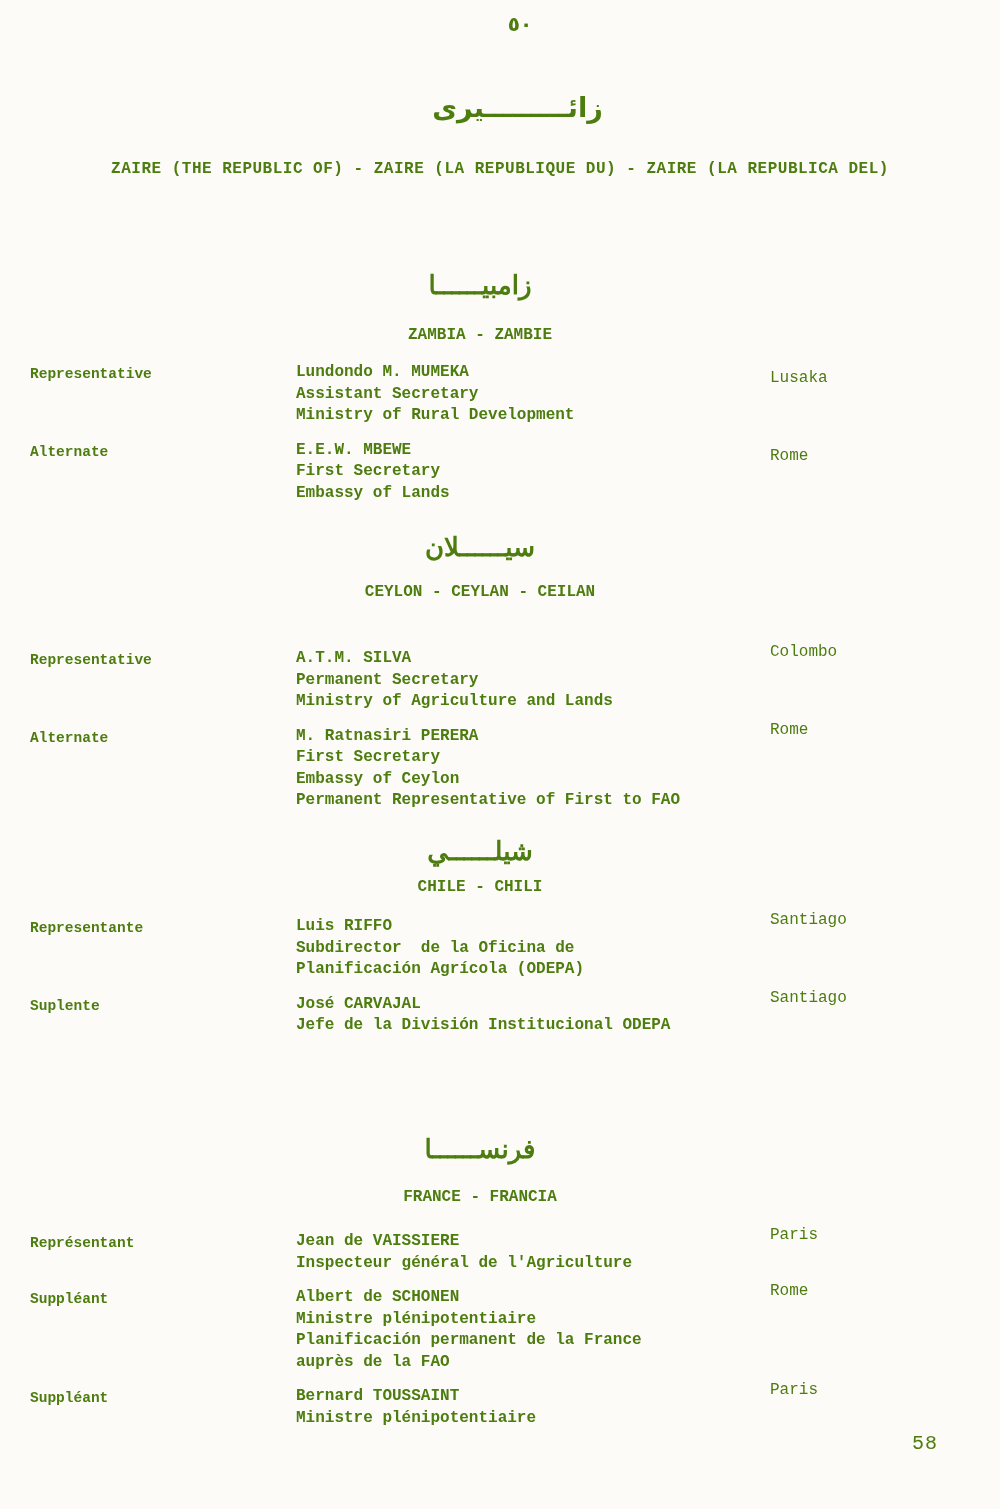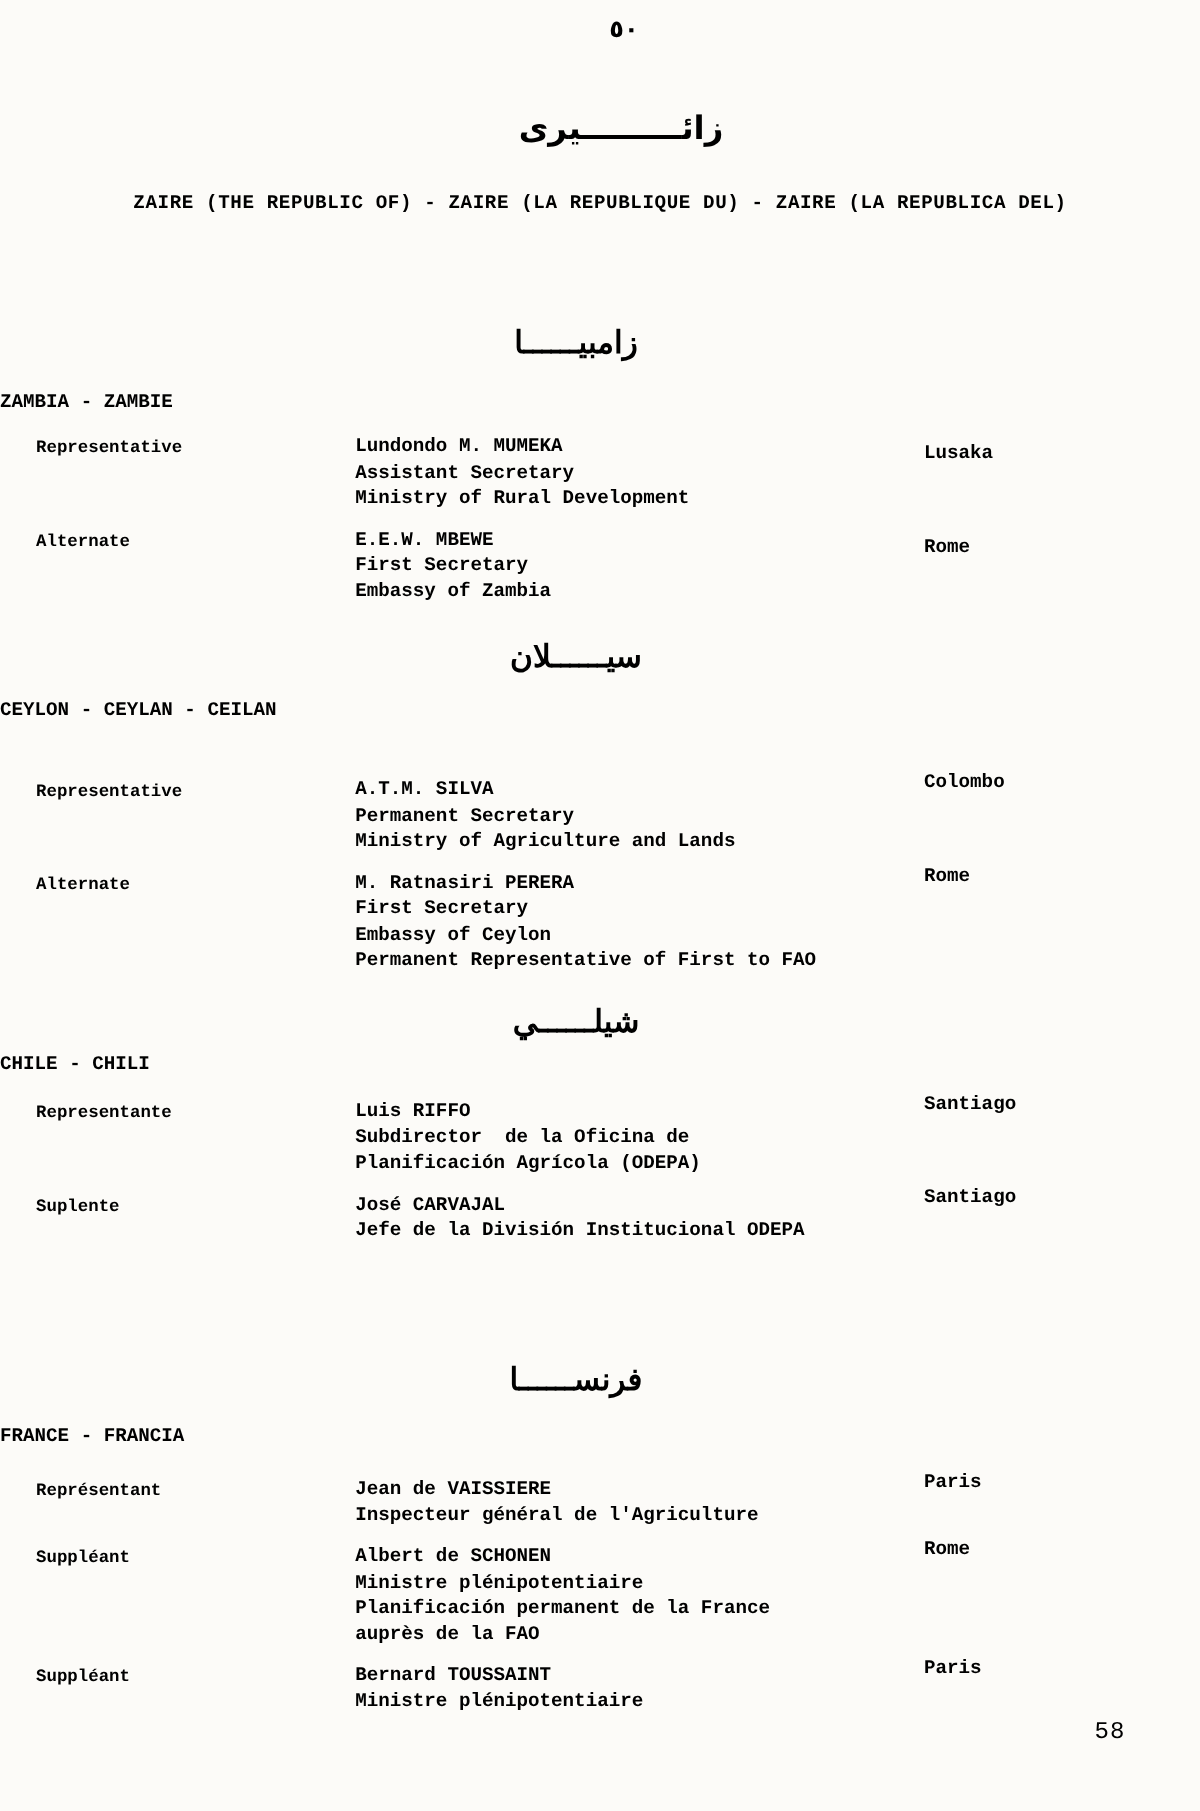--- a/index.html
+++ b/index.html
@@ -3,21 +3,21 @@
 <meta charset="utf-8">
 <style>
   html,body { margin:0; padding:0; background:#efeeea; }
   .page {
     position:relative;
     width:1000px; height:1509px;
     margin:0 auto;
     background:#fcfbf8;
     overflow:hidden;
     font-family:"Liberation Mono","DejaVu Sans Mono",monospace;
-    color:#000000;
+    color:#4d7c0f;
   }
   
   .top-number {
     position:absolute; top:12px; left:0; width:1040px;
     text-align:center;
     font-family:"DejaVu Sans",sans-serif;
     font-weight:bold; font-size:20px; letter-spacing:5px;
     direction:rtl;
   }
   
@@ -36,21 +36,21 @@
   
   .section { position:absolute; left:0; top:0; width:1000px; }
   .section-arabic {
     position:absolute; left:0; width:960px; text-align:center;
     font-family:Liberation Sans, sans-serif;
     font-size:26px; font-weight:bold; direction:rtl;
     line-height:1.2;
     top:var(--ar-top);
   }
   .section-latin {
-    position:absolute; left:0; width:960px; text-align:left;
+    position:absolute; left:0; width:960px; text-align:center;
     font-size:16px; font-weight:bold; white-space:pre;
     top:var(--la-top);
   }
   .entries { position:absolute; left:0; width:1000px; top:var(--en-top); }
   .entry {
     display:grid;
     grid-template-columns:235px 443px auto;
     align-items:start;
     padding-left:30px;
     margin-bottom:13px;
@@ -58,21 +58,21 @@
   }
   .role {
     font-size:14.5px; font-weight:bold; line-height:21.5px;
     position:relative; top:2px; white-space:pre;
   }
   .details { }
   .detail-line {
     font-size:16px; font-weight:bold; line-height:21.5px; white-space:pre;
   }
   .city {
-    font-size:16px; font-weight:bold; line-height:21.5px;
+    font-size:16px; font-weight:normal; line-height:21.5px;
     position:relative; top:var(--city-dy,-6px); white-space:pre;
   }
   .sec-zambia { --ar-top:270px; --la-top:326px; --en-top:362px; --city-dy:6px; }
   .sec-ceylon { --ar-top:532px; --la-top:583px; --en-top:648px; }
   .sec-chile  { --ar-top:836px; --la-top:878px; --en-top:916px; }
   .sec-france { --ar-top:1134px; --la-top:1188px; --en-top:1231px; }
   
   .bottom-number {
     position:absolute; top:1432px; left:912px;
     font-size:20px; font-weight:normal; letter-spacing:1px;
@@ -100,21 +100,21 @@
               <div class="detail-line">Ministry of Rural Development</div>
             </div>
     <div class="city">Lusaka</div>
   </div>
 
   <div class="entry">
     <div class="role">Alternate</div>
     <div class="details">
               <div class="detail-line">E.E.W. MBEWE</div>
               <div class="detail-line">First Secretary</div>
-              <div class="detail-line">Embassy of Zambia</div>
+              <div class="detail-line">Embassy of Lands</div>
             </div>
     <div class="city">Rome</div>
   </div>
 </div>
   </section>
 
   <section class="section sec-ceylon">
     <div class="section-arabic">سيــــــلان</div>
     <div class="section-latin">CEYLON - CEYLAN - CEILAN</div>
     <div class="entries">

